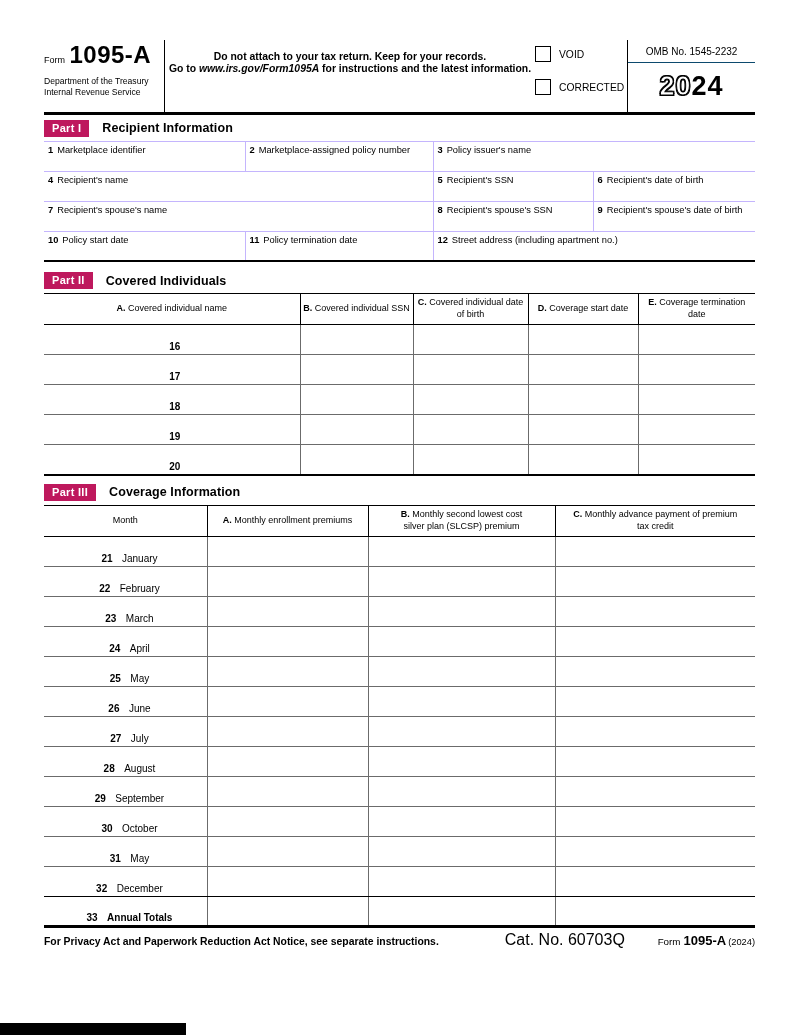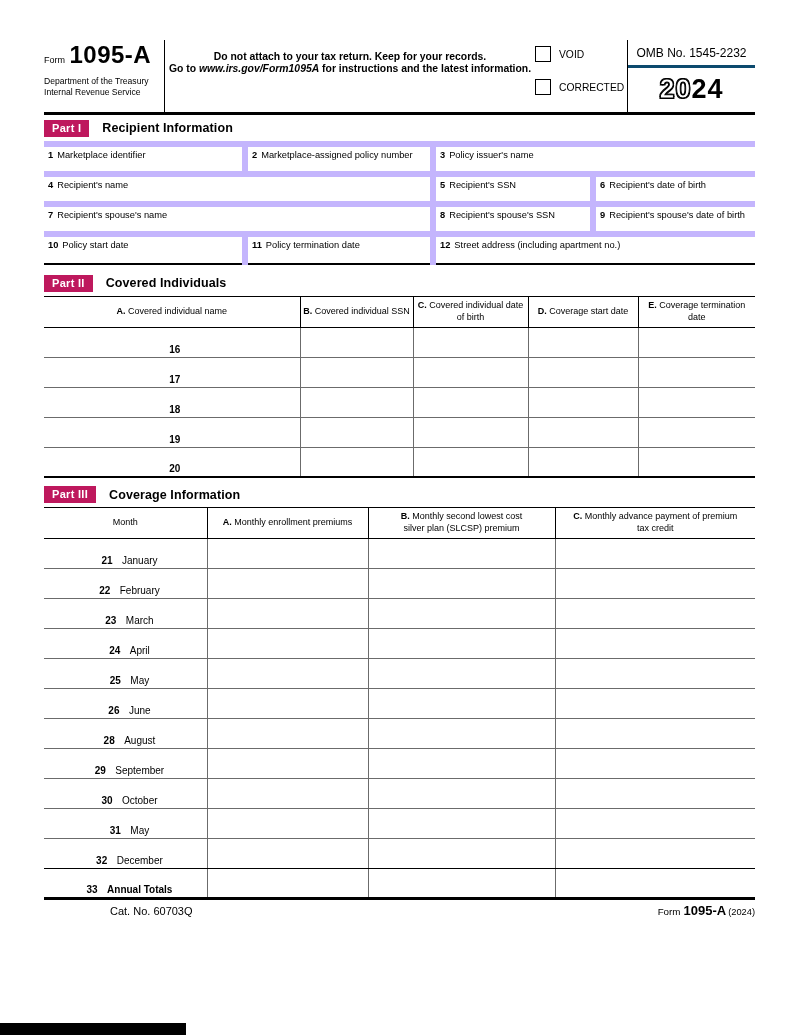--- a/index.html
+++ b/index.html
@@ -20,39 +20,39 @@
   .fh-center{flex:1;text-align:center;padding-top:2px;}
   .fh-title{font-size:17px;font-weight:bold;letter-spacing:.2px;}
   .fh-inst1{font-size:10.4px;font-weight:bold;margin-top:9px;}
   .fh-inst2{font-size:10.4px;font-weight:bold;margin-top:1px;}
   .fh-inst2 .url{font-style:italic;}
   .fh-checks{width:92px;padding-top:6px;box-sizing:border-box;}
   .check-row{display:flex;align-items:center;margin-bottom:17px;}
   .checkbox{width:14px;height:14px;border:1.2px solid #000;flex:none;background:#fff;}
   .check-label{font-size:10.3px;margin-left:8px;}
   .fh-right{width:128px;border-left:1.5px solid #000;display:flex;flex-direction:column;text-align:center;box-sizing:border-box;}
-  .omb{font-size:12px;padding:6px 2px 5px;border-bottom:3px solid #0c4a6e;}
+  .omb{font-size:10px;padding:6px 2px 5px;border-bottom:1px solid #0c4a6e;}
   .tax-year{flex:1;display:flex;align-items:center;justify-content:center;
     font-size:27px;font-weight:bold;letter-spacing:1px;padding-bottom:2px;}
   .year-outline{color:#fff;-webkit-text-stroke:1px #000;
     text-shadow:-1px -1px 0 #000,1px -1px 0 #000,-1px 1px 0 #000,1px 1px 0 #000;}
   .thick-rule{height:2.5px;background:#000;}
 
   
   .part-head{display:flex;align-items:center;margin:5px 0 4px;}
   .badge{background:#be185d;color:#fff;font-weight:bold;font-size:11px;padding:2px 8px 3px;letter-spacing:.3px;}
   .part-title{font-weight:bold;font-size:12.5px;margin-left:13px;letter-spacing:.1px;}
 
   
   table{border-collapse:collapse;width:711px;table-layout:fixed;}
   td,th{padding:0;box-sizing:border-box;}
 
   
   .t1{border-top:1.5px solid #000;}
-  .t1 td{border:6px solid #c4b5fd;height:30px;vertical-align:top;
+  .t1 td{border:1px solid #c4b5fd;height:30px;vertical-align:top;
     font-size:9.3px;padding:3px 2px 0 4px;white-space:nowrap;overflow:hidden;}
   .t1 td:first-child{border-left:none;}
   .t1 td:last-child{border-right:none;}
   .t1 tr:last-child td{border-bottom:2px solid #000;}
   .fnum{font-weight:bold;margin-right:4px;}
 
   
   .t2,.t3{border-top:1.5px solid #000;}
   .t2 th,.t3 th{border:1px solid #000;font-weight:normal;font-size:9px;
     height:31px;text-align:center;vertical-align:middle;line-height:1.3;padding:1px 2px;}
@@ -68,21 +68,21 @@
   .t3 th.c-col{padding:1px 15px;}
   .rownum{font-weight:bold;display:inline-block;min-width:16px;}
   .month-name{margin-left:7px;}
   .t3 tr.pre-totals td{border-bottom:1.5px solid #000;}
   .t3 tr.totals td{border-bottom:3px solid #000;}
   .t3 tr.totals .month-name{font-weight:bold;margin-top:8px;}
 
   
   .form-footer{display:flex;align-items:baseline;margin-top:3px;}
   .f-privacy{font-size:10.4px;font-weight:bold;}
-  .f-cat{font-size:11px;margin-left:66px;}
+  .f-cat{font-size:16px;margin-left:66px;}
   .f-formid{margin-left:auto;font-size:9.8px;white-space:nowrap;}
   .f-formnum{font-size:13px;font-weight:bold;margin:0 2px 0 3px;}
   .f-year{font-size:9.3px;}
 
   .corner-bar{position:absolute;left:0;top:1023px;width:186px;height:12px;background:#000;}
 </style>
 </head>
 <body>
 
 <div class="content">
@@ -263,20 +263,26 @@
           <td></td>
           <td></td>
     </tr>
     <tr>
       <td><span class="rownum">26</span><span class="month-name">June</span></td>
       <td></td>
           <td></td>
           <td></td>
     </tr>
     <tr>
+      <td><span class="rownum">27</span><span class="month-name">July</span></td>
+      <td></td>
+          <td></td>
+          <td></td>
+    </tr>
+    <tr>
       <td><span class="rownum">28</span><span class="month-name">August</span></td>
       <td></td>
           <td></td>
           <td></td>
     </tr>
     <tr>
       <td><span class="rownum">29</span><span class="month-name">September</span></td>
       <td></td>
           <td></td>
           <td></td>
@@ -302,18 +308,19 @@
     <tr class="totals">
       <td><span class="rownum">33</span><span class="month-name">Annual Totals</span></td>
       <td></td>
           <td></td>
           <td></td>
     </tr>
   </tbody>
     </table>
 
   <div class="form-footer">
+    <span class="f-privacy">For Privacy Act and Paperwork Reduction Act Notice, see separate instructions.</span>
     <span class="f-cat">Cat. No. 60703Q</span>
     <span class="f-formid"><span>Form</span><span class="f-formnum">1095-A</span><span class="f-year">(2024)</span></span>
   </div>
 </div>
 
 <div class="corner-bar"></div>
 
 </body></html>

